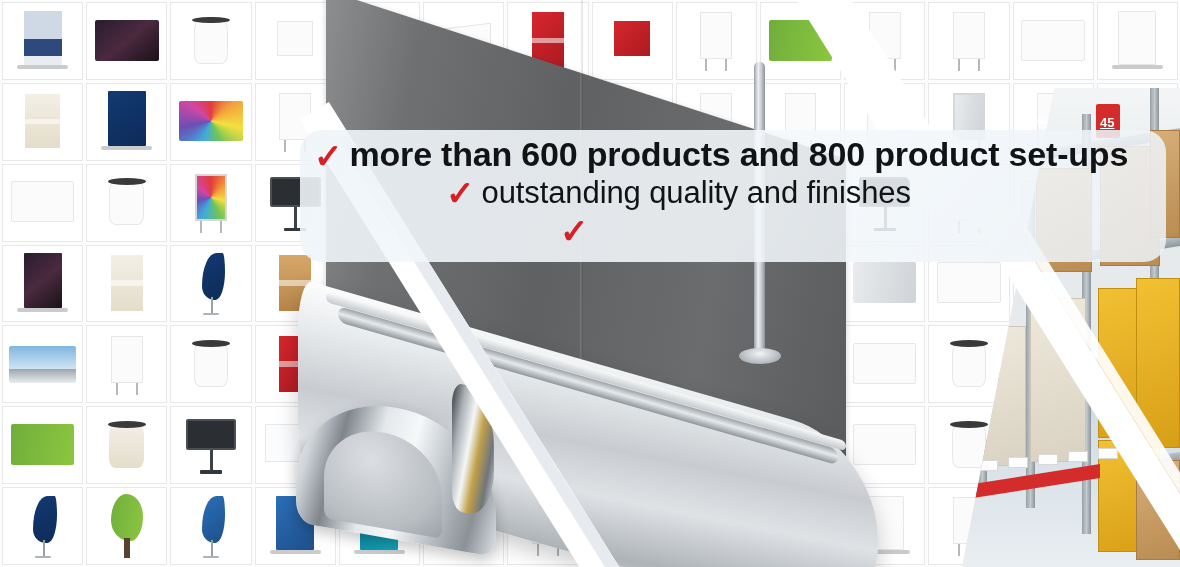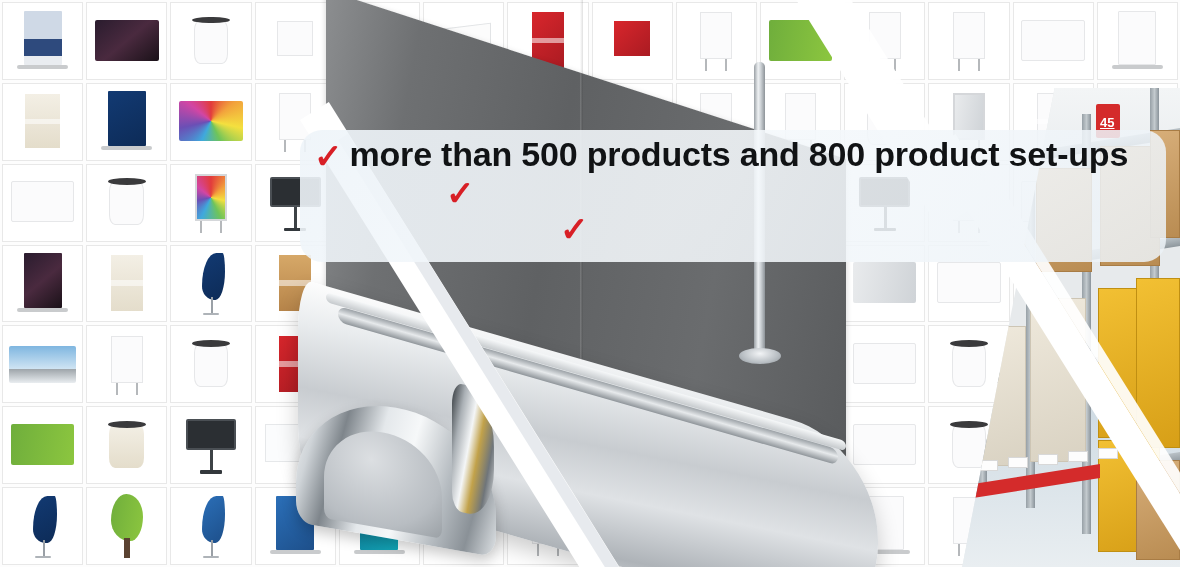--- a/index.html
+++ b/index.html
@@ -865,25 +865,26 @@
 
   <div class="stripe" style="left:300px; top:120px; width:34px; height:640px; transform:rotate(-32deg);"></div>
   <div class="stripe shade" style="left:338px; top:140px; width:12px; height:620px; transform:rotate(-32deg);"></div>
   <div class="stripe" style="left:930px; top:150px; width:30px; height:620px; transform:rotate(-32deg);"></div>
   <div class="stripe thin" style="left:978px; top:170px; width:11px; height:600px; transform:rotate(-32deg);"></div>
 
   <div id="panel">
 
     <div class="line" id="line1">
       <span class="check">✓</span>
-      <span class="txt">more than 500 products and 800 product set-ups</span>
+      <span class="txt">more than 600 products and 800 product set-ups</span>
     </div>
 
     <div class="line" id="line2">
       <span class="check">✓</span>
+      <span class="txt">outstanding quality and finishes</span>
     </div>
 
     <div class="line" id="line3">
       <span class="check">✓</span>
     </div>
 
   </div>
 
 </div>
 

